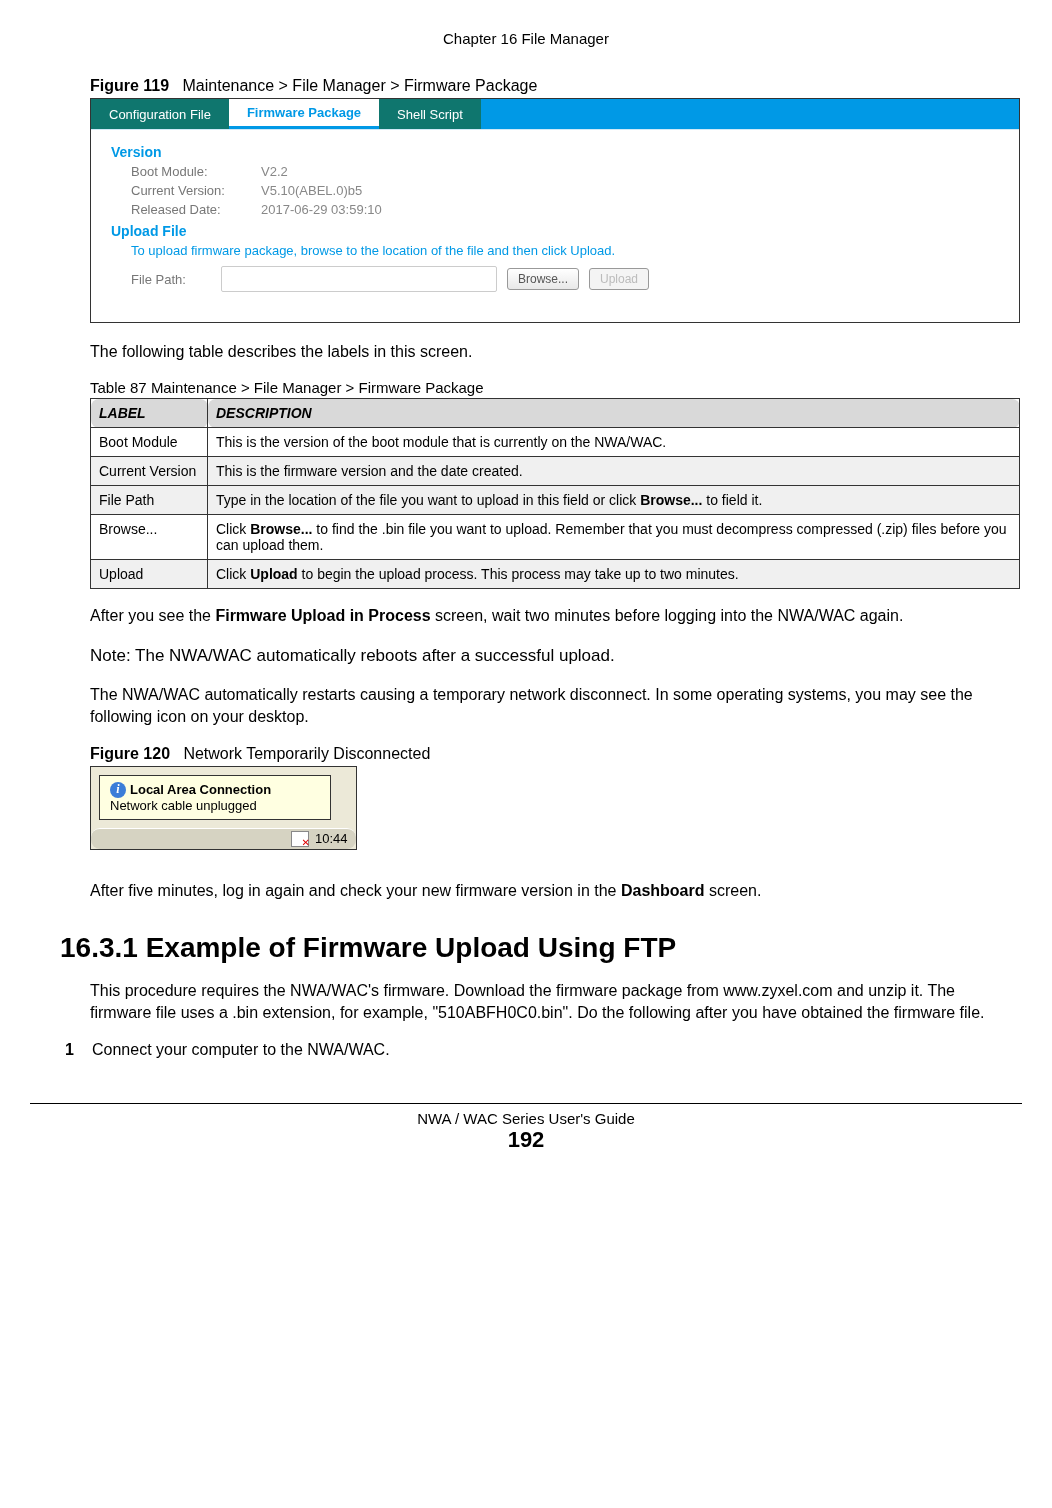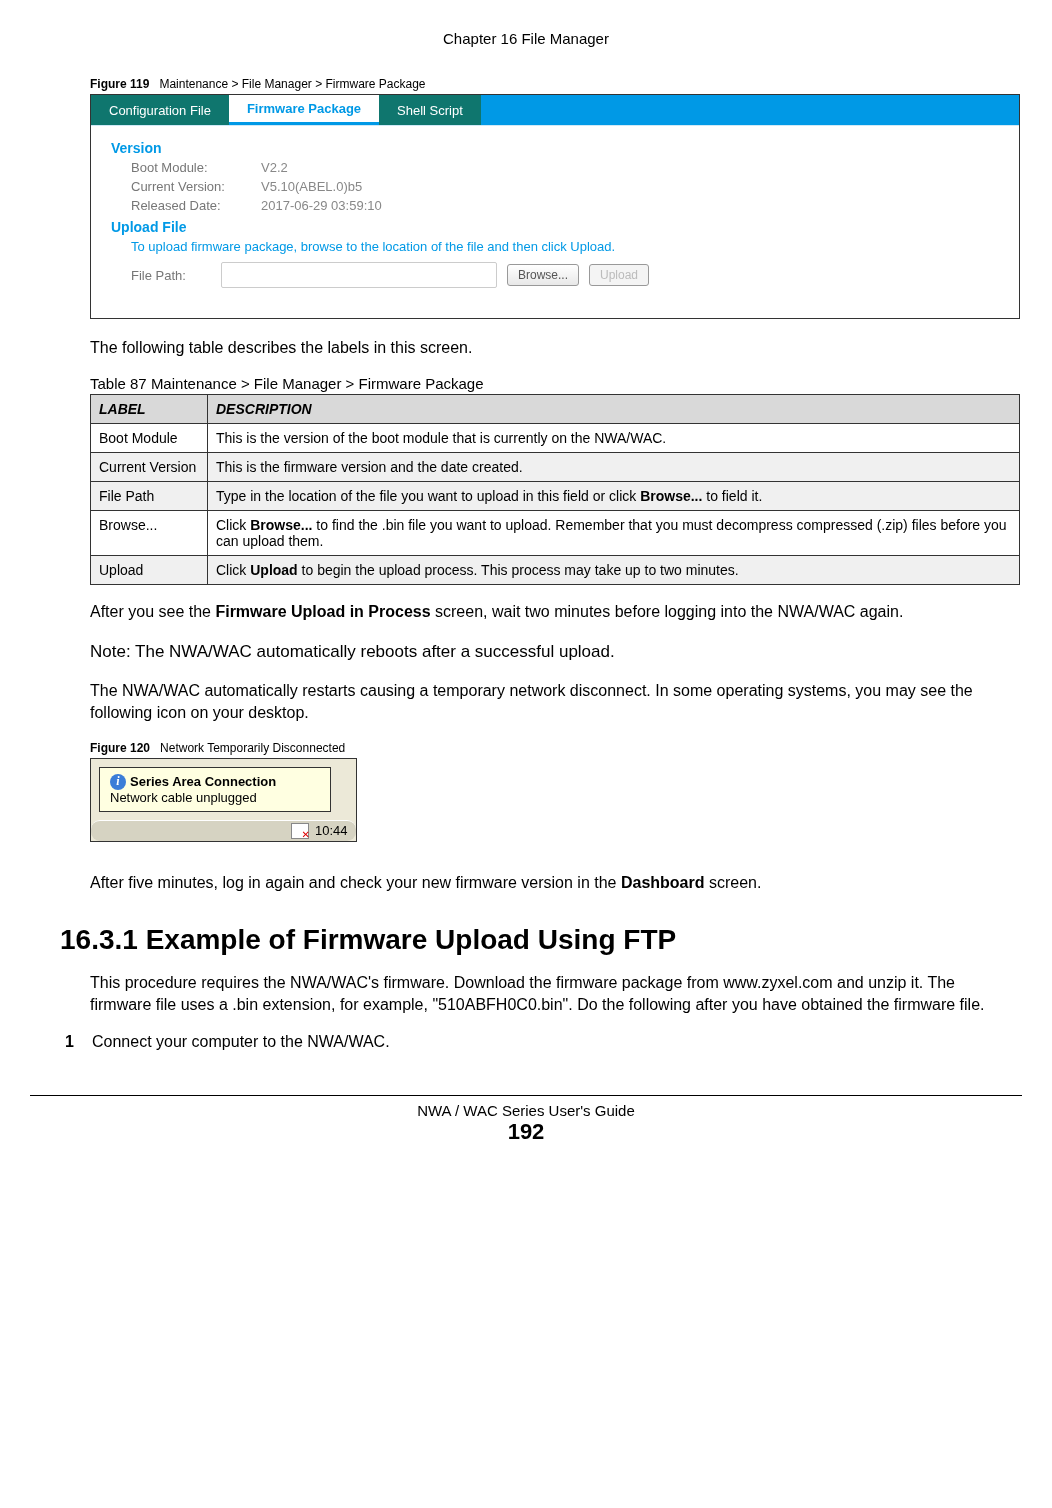--- a/index.html
+++ b/index.html
@@ -17,21 +17,21 @@
   .header-center {
     text-align: center;
     font-size: 15px;
     margin-bottom: 30px;
   }
   .content {
     margin-left: 60px;
     margin-right: 2px;
   }
   .fig-caption {
-    font-size: 12px;
+    font-size: 16px;
     margin-bottom: 3px;
   }
   .fig-caption .fignum {
     font-weight: bold;
   }
   .screenshot1 {
     border: 1px solid #333;
     background: white;
     margin-bottom: 18px;
   }
@@ -127,20 +127,21 @@
   table.desc th, table.desc td {
     border: 1px solid #333;
     padding: 6px 8px;
     text-align: left;
     vertical-align: top;
   }
   table.desc thead th {
     background: #d9d9d9;
     font-weight: bold;
     font-style: italic;
+    border-radius: 8px;
   }
   table.desc tbody tr.shade {
     background: #f0f0f0;
   }
   .col-lab { width: 100px; }
 
   .note {
     font-size: 17px;
     margin: 18px 0;
   }
@@ -332,21 +333,21 @@
       <span class="fignum">Figure 120</span>&nbsp;&nbsp;
       <span>Network Temporarily Disconnected</span>
     </div>
 
     
     <div class="screenshot2">
       <div class="balloon-wrap">
         <div class="balloon">
           <div class="balloon-title">
             <span class="info-icon">i</span>
-            <span>Series Area Connection</span>
+            <span>Local Area Connection</span>
           </div>
           <div>Network cable unplugged</div>
         </div>
       </div>
       <div class="taskbar">
         <span class="net-icon"></span>
         <span>10:44</span>
       </div>
     </div>
 

